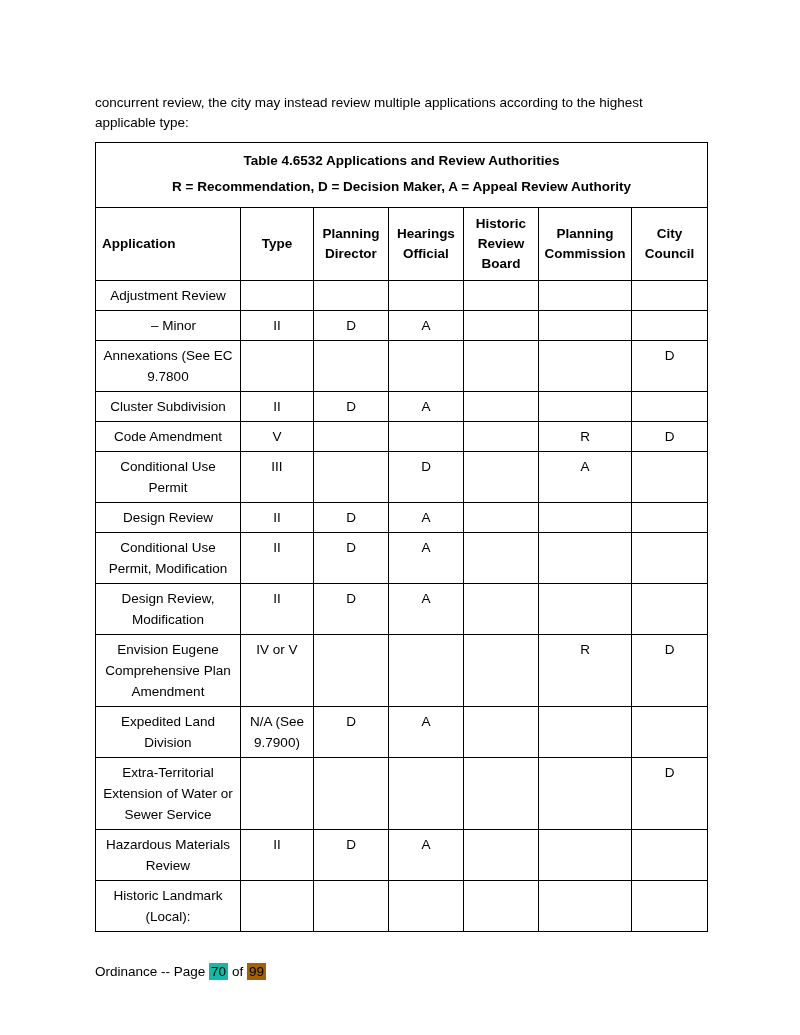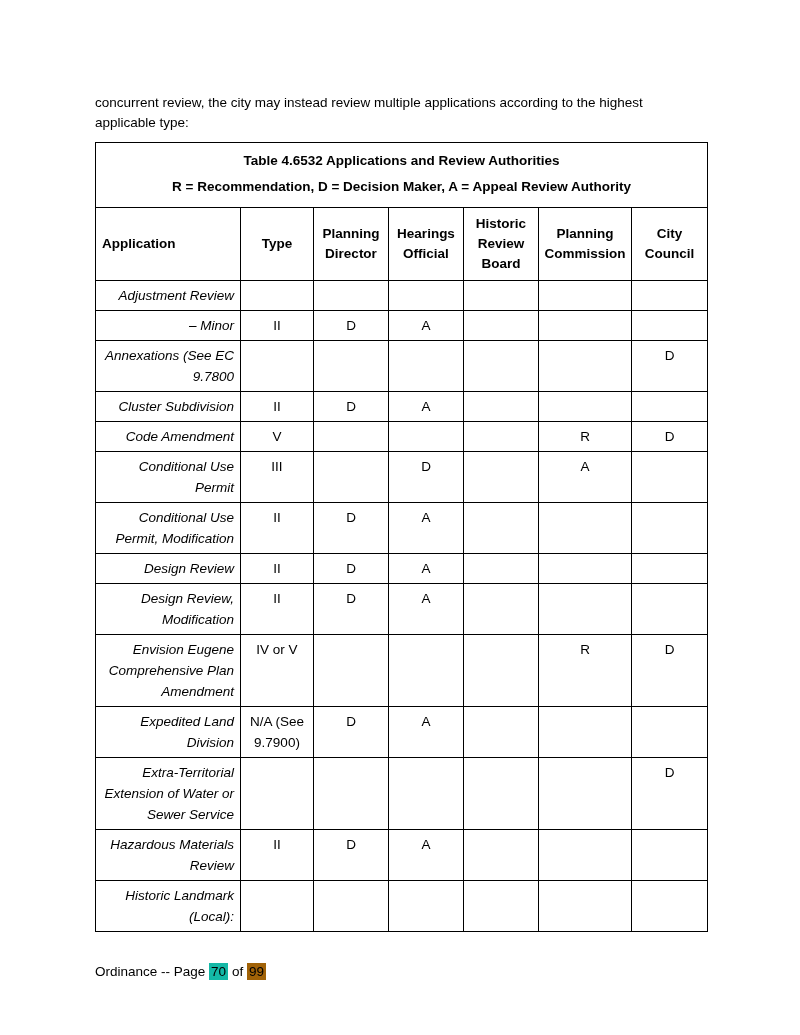--- a/index.html
+++ b/index.html
@@ -53,25 +53,24 @@
     vertical-align: middle;
     padding: 6px 3px;
     line-height: 20px;
     height: 72px;
   }
   th.hdr.col-0 {
     text-align: left;
     padding-left: 6px;
   }
   td.app-cell {
-    text-align: right;
+    text-align: center;
     vertical-align: top;
     padding: 4px 6px 4px 6px;
     line-height: 21px;
-    font-style: italic;
   }
   td.app-cell.indent { padding-left: 17px; }
   td.val-cell {
     text-align: center;
     vertical-align: top;
     padding: 4px 3px 4px 3px;
     line-height: 21px;
   }
   .footer {
     position: absolute;
@@ -167,30 +166,30 @@
         <tr>
           <td class="app-cell">Conditional Use Permit</td>
           <td class="val-cell">III</td>
           <td class="val-cell"></td>
           <td class="val-cell">D</td>
           <td class="val-cell"></td>
           <td class="val-cell">A</td>
           <td class="val-cell"></td>
         </tr>
         <tr>
+          <td class="app-cell">Design Review</td>
+          <td class="val-cell">II</td>
+          <td class="val-cell">D</td>
+          <td class="val-cell">A</td>
+          <td class="val-cell"></td>
+          <td class="val-cell"></td>
+          <td class="val-cell"></td>
+        </tr>
+        <tr>
           <td class="app-cell">Conditional Use Permit, Modification</td>
-          <td class="val-cell">II</td>
-          <td class="val-cell">D</td>
-          <td class="val-cell">A</td>
-          <td class="val-cell"></td>
-          <td class="val-cell"></td>
-          <td class="val-cell"></td>
-        </tr>
-        <tr>
-          <td class="app-cell">Design Review</td>
           <td class="val-cell">II</td>
           <td class="val-cell">D</td>
           <td class="val-cell">A</td>
           <td class="val-cell"></td>
           <td class="val-cell"></td>
           <td class="val-cell"></td>
         </tr>
         <tr>
           <td class="app-cell">Design Review, Modification</td>
           <td class="val-cell">II</td>

